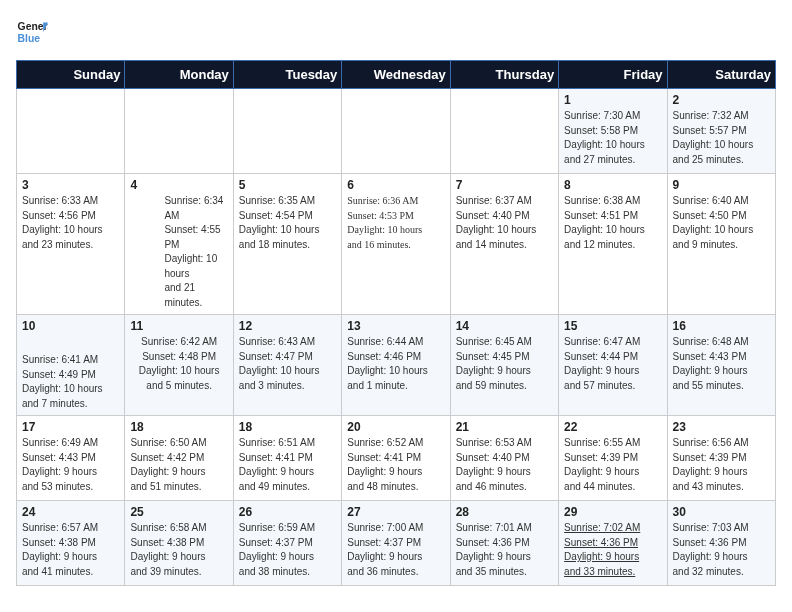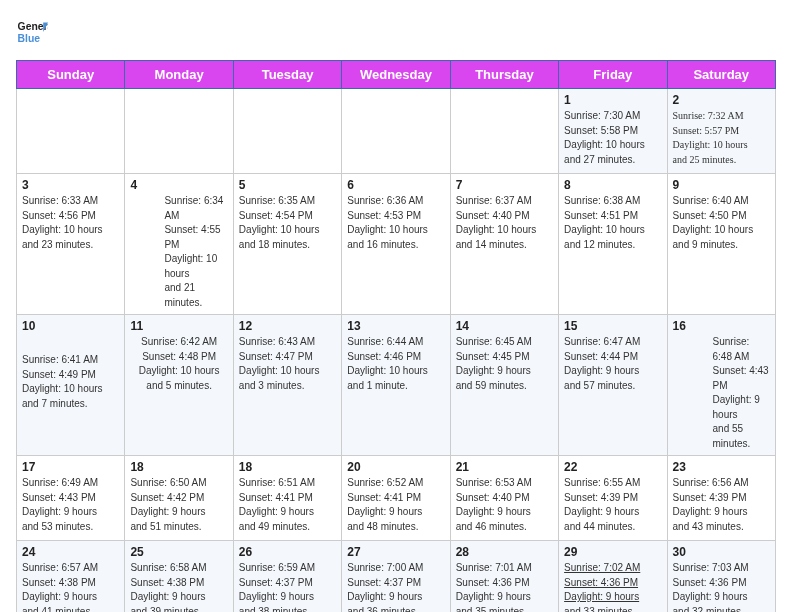--- a/index.html
+++ b/index.html
@@ -34,26 +34,26 @@
     .cal-subtitle {
       font-size: 15px;
       color: #444;
     }
     table {
       width: 100%;
       border-collapse: collapse;
       table-layout: fixed;
     }
     thead th {
-      background: #d946ef;
+      background: #0f172a;
       color: #fff;
       font-size: 13px;
       font-weight: bold;
       padding: 6px 4px;
-      text-align: center;
+      text-align: right;
       border: 1px solid #3a6aab;
     }
     tbody td {
       vertical-align: top;
       border: 1px solid #ccc;
       padding: 4px 5px;
       font-size: 10.5px;
       color: #222;
       min-height: 80px;
       height: 85px;
@@ -115,21 +115,21 @@
         <td class="empty"></td>
         <td>
           <span class="day-num">1</span>
           <div class="day-info" style="white-space: pre-line;">Sunrise: 7:30 AM
 Sunset: 5:58 PM
 Daylight: 10 hours
 and 27 minutes.</div>
         </td>
         <td>
           <span class="day-num">2</span>
-          <div class="day-info" style="white-space: pre-line; font-family: Liberation Serif, serif;">Sunrise: 7:32 AM
+          <div class="day-info" style="white-space: pre-line;">Sunrise: 7:32 AM
 Sunset: 5:57 PM
 Daylight: 10 hours
 and 25 minutes.</div>
         </td>
       </tr>
       <tr>
         <td>
           <span class="day-num">3</span>
           <div class="day-info" style="white-space: pre-line;">Sunrise: 6:33 AM
 Sunset: 4:56 PM
@@ -145,21 +145,21 @@
         </td>
         <td>
           <span class="day-num">5</span>
           <div class="day-info" style="white-space: pre-line;">Sunrise: 6:35 AM
 Sunset: 4:54 PM
 Daylight: 10 hours
 and 18 minutes.</div>
         </td>
         <td>
           <span class="day-num">6</span>
-          <div class="day-info" style="white-space: pre-line;">Sunrise: 6:36 AM
+          <div class="day-info" style="white-space: pre-line; font-family: Liberation Serif, serif;">Sunrise: 6:36 AM
 Sunset: 4:53 PM
 Daylight: 10 hours
 and 16 minutes.</div>
         </td>
         <td>
           <span class="day-num">7</span>
           <div class="day-info" style="white-space: pre-line;">Sunrise: 6:37 AM
 Sunset: 4:40 PM
 Daylight: 10 hours
 and 14 minutes.</div>
@@ -217,21 +217,21 @@
         </td>
         <td>
           <span class="day-num">15</span>
           <div class="day-info" style="white-space: pre-line;">Sunrise: 6:47 AM
 Sunset: 4:44 PM
 Daylight: 9 hours
 and 57 minutes.</div>
         </td>
         <td>
           <span class="day-num">16</span>
-          <div class="day-info" style="white-space: pre-line; margin-left: 40px;">Sunrise: 6:48 AM
+          <div class="day-info" style="white-space: pre-line;">Sunrise: 6:48 AM
 Sunset: 4:43 PM
 Daylight: 9 hours
 and 55 minutes.</div>
         </td>
       </tr>
       <tr>
         <td>
           <span class="day-num">17</span>
           <div class="day-info" style="white-space: pre-line;">Sunrise: 6:49 AM
 Sunset: 4:43 PM

